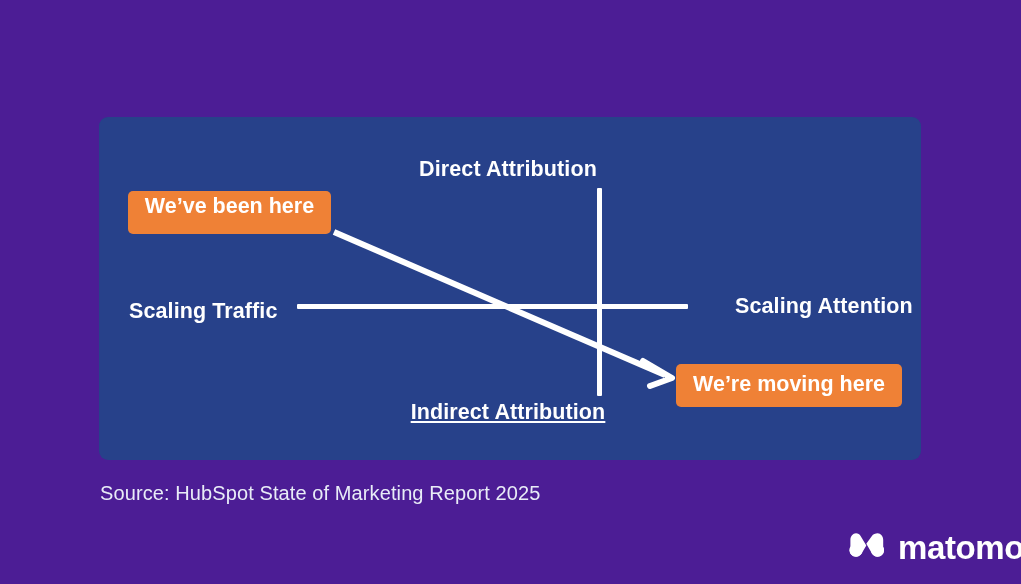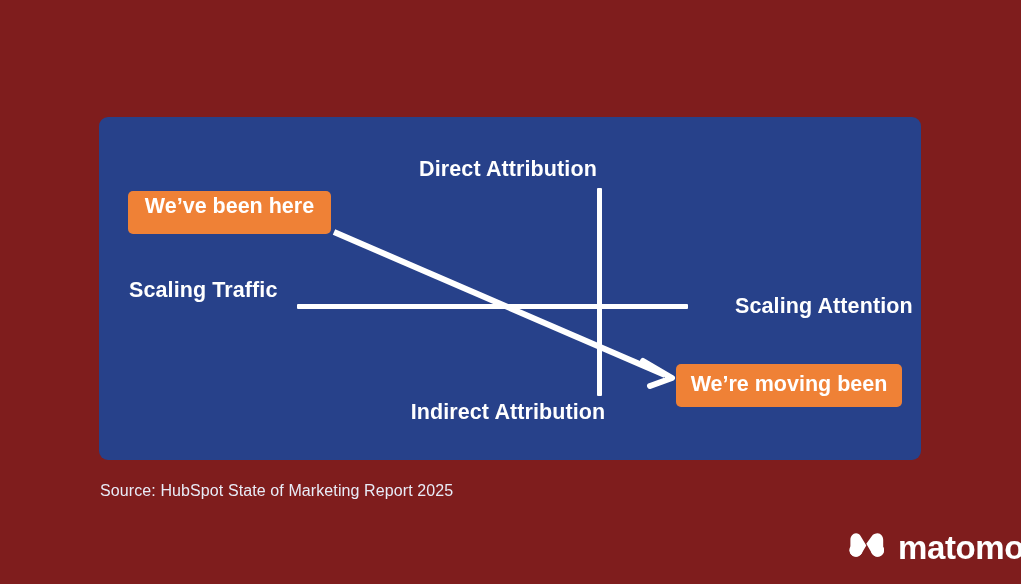--- a/index.html
+++ b/index.html
@@ -13,21 +13,21 @@
     font-family: "Liberation Sans", sans-serif;
     background: #3455a4;
     position: relative;
   }
   #slide {
     position: absolute;
     left: 0;
     top: 0;
     width: 1021px;
     height: 584px;
-    background: #7f1d1d;
+    background: #4c1d95;
   }
 
   
   #matrix-panel {
     position: absolute;
     left: 99px;
     top: 117px;
     width: 822px;
     height: 343px;
     background: #27418a;
@@ -69,24 +69,25 @@
     width: 822px;
     text-align: center;
     transform: translateX(-2px);
   }
   #label-indirect {
     left: 0;
     top: 283px;
     width: 822px;
     text-align: center;
     transform: translateX(-2px);
+    text-decoration: underline;
   }
   #label-scaling-traffic {
     left: 30px;
-    top: 161px;
+    top: 182px;
   }
   #label-scaling-attention {
     left: 603px;
     top: 177px;
     margin-left: 33px;
   }
 
   
   #arrow-svg {
     position: absolute;
@@ -126,21 +127,21 @@
     height: 43px;
     padding-bottom: 2px;
   }
 
   
   #source-caption {
     position: absolute;
     left: 100px;
     top: 482px;
     color: #e8ecf7;
-    font-size: 16px;
+    font-size: 20px;
     letter-spacing: 0.1px;
     white-space: nowrap;
   }
 
   
   #matomo-logo {
     position: absolute;
     left: 845px;
     top: 528px;
     height: 36px;
@@ -180,21 +181,21 @@
     <div class="axis-label" id="label-direct">Direct Attribution</div>
 
     <div class="axis-label" id="label-indirect">Indirect Attribution</div>
 
     <div class="axis-label" id="label-scaling-traffic">Scaling Traffic</div>
 
     <div class="axis-label" id="label-scaling-attention">Scaling Attention</div>
 
     <div class="badge" id="badge-been-here">We’ve been here</div>
 
-    <div class="badge" id="badge-moving-here">We’re moving been</div>
+    <div class="badge" id="badge-moving-here">We’re moving here</div>
 
   </div>
 
   <div id="source-caption">Source: HubSpot State of Marketing Report 2025</div>
 
   <div id="matomo-logo">
     <svg id="matomo-mark" viewBox="0 0 44 30">
       <path d="M11.0 2.2 C13.0 2.2 14.6 3.2 15.6 4.9 L21.3 14.6 L16.6 22.6 C15.5 24.5 13.5 25.7 11.1 25.7 C7.5 25.7 4.6 22.8 4.6 19.2 C4.6 18.1 4.9 17.1 5.4 16.2 L5.4 16.2 L5.4 8.8 C5.4 5.2 7.9 2.2 11.0 2.2 Z" fill="#ffffff"></path>
       <path d="M32.6 2.2 C35.7 2.2 38.2 5.2 38.2 8.8 L38.2 16.2 C38.7 17.1 39.0 18.1 39.0 19.2 C39.0 22.8 36.1 25.7 32.5 25.7 C30.1 25.7 28.1 24.5 27.0 22.6 L21.3 12.8 L26.9 4.9 C27.9 3.2 30.6 2.2 32.6 2.2 Z" fill="#ffffff"></path>
       <circle cx="11.0" cy="19.2" r="6.5" fill="#ffffff"></circle>

